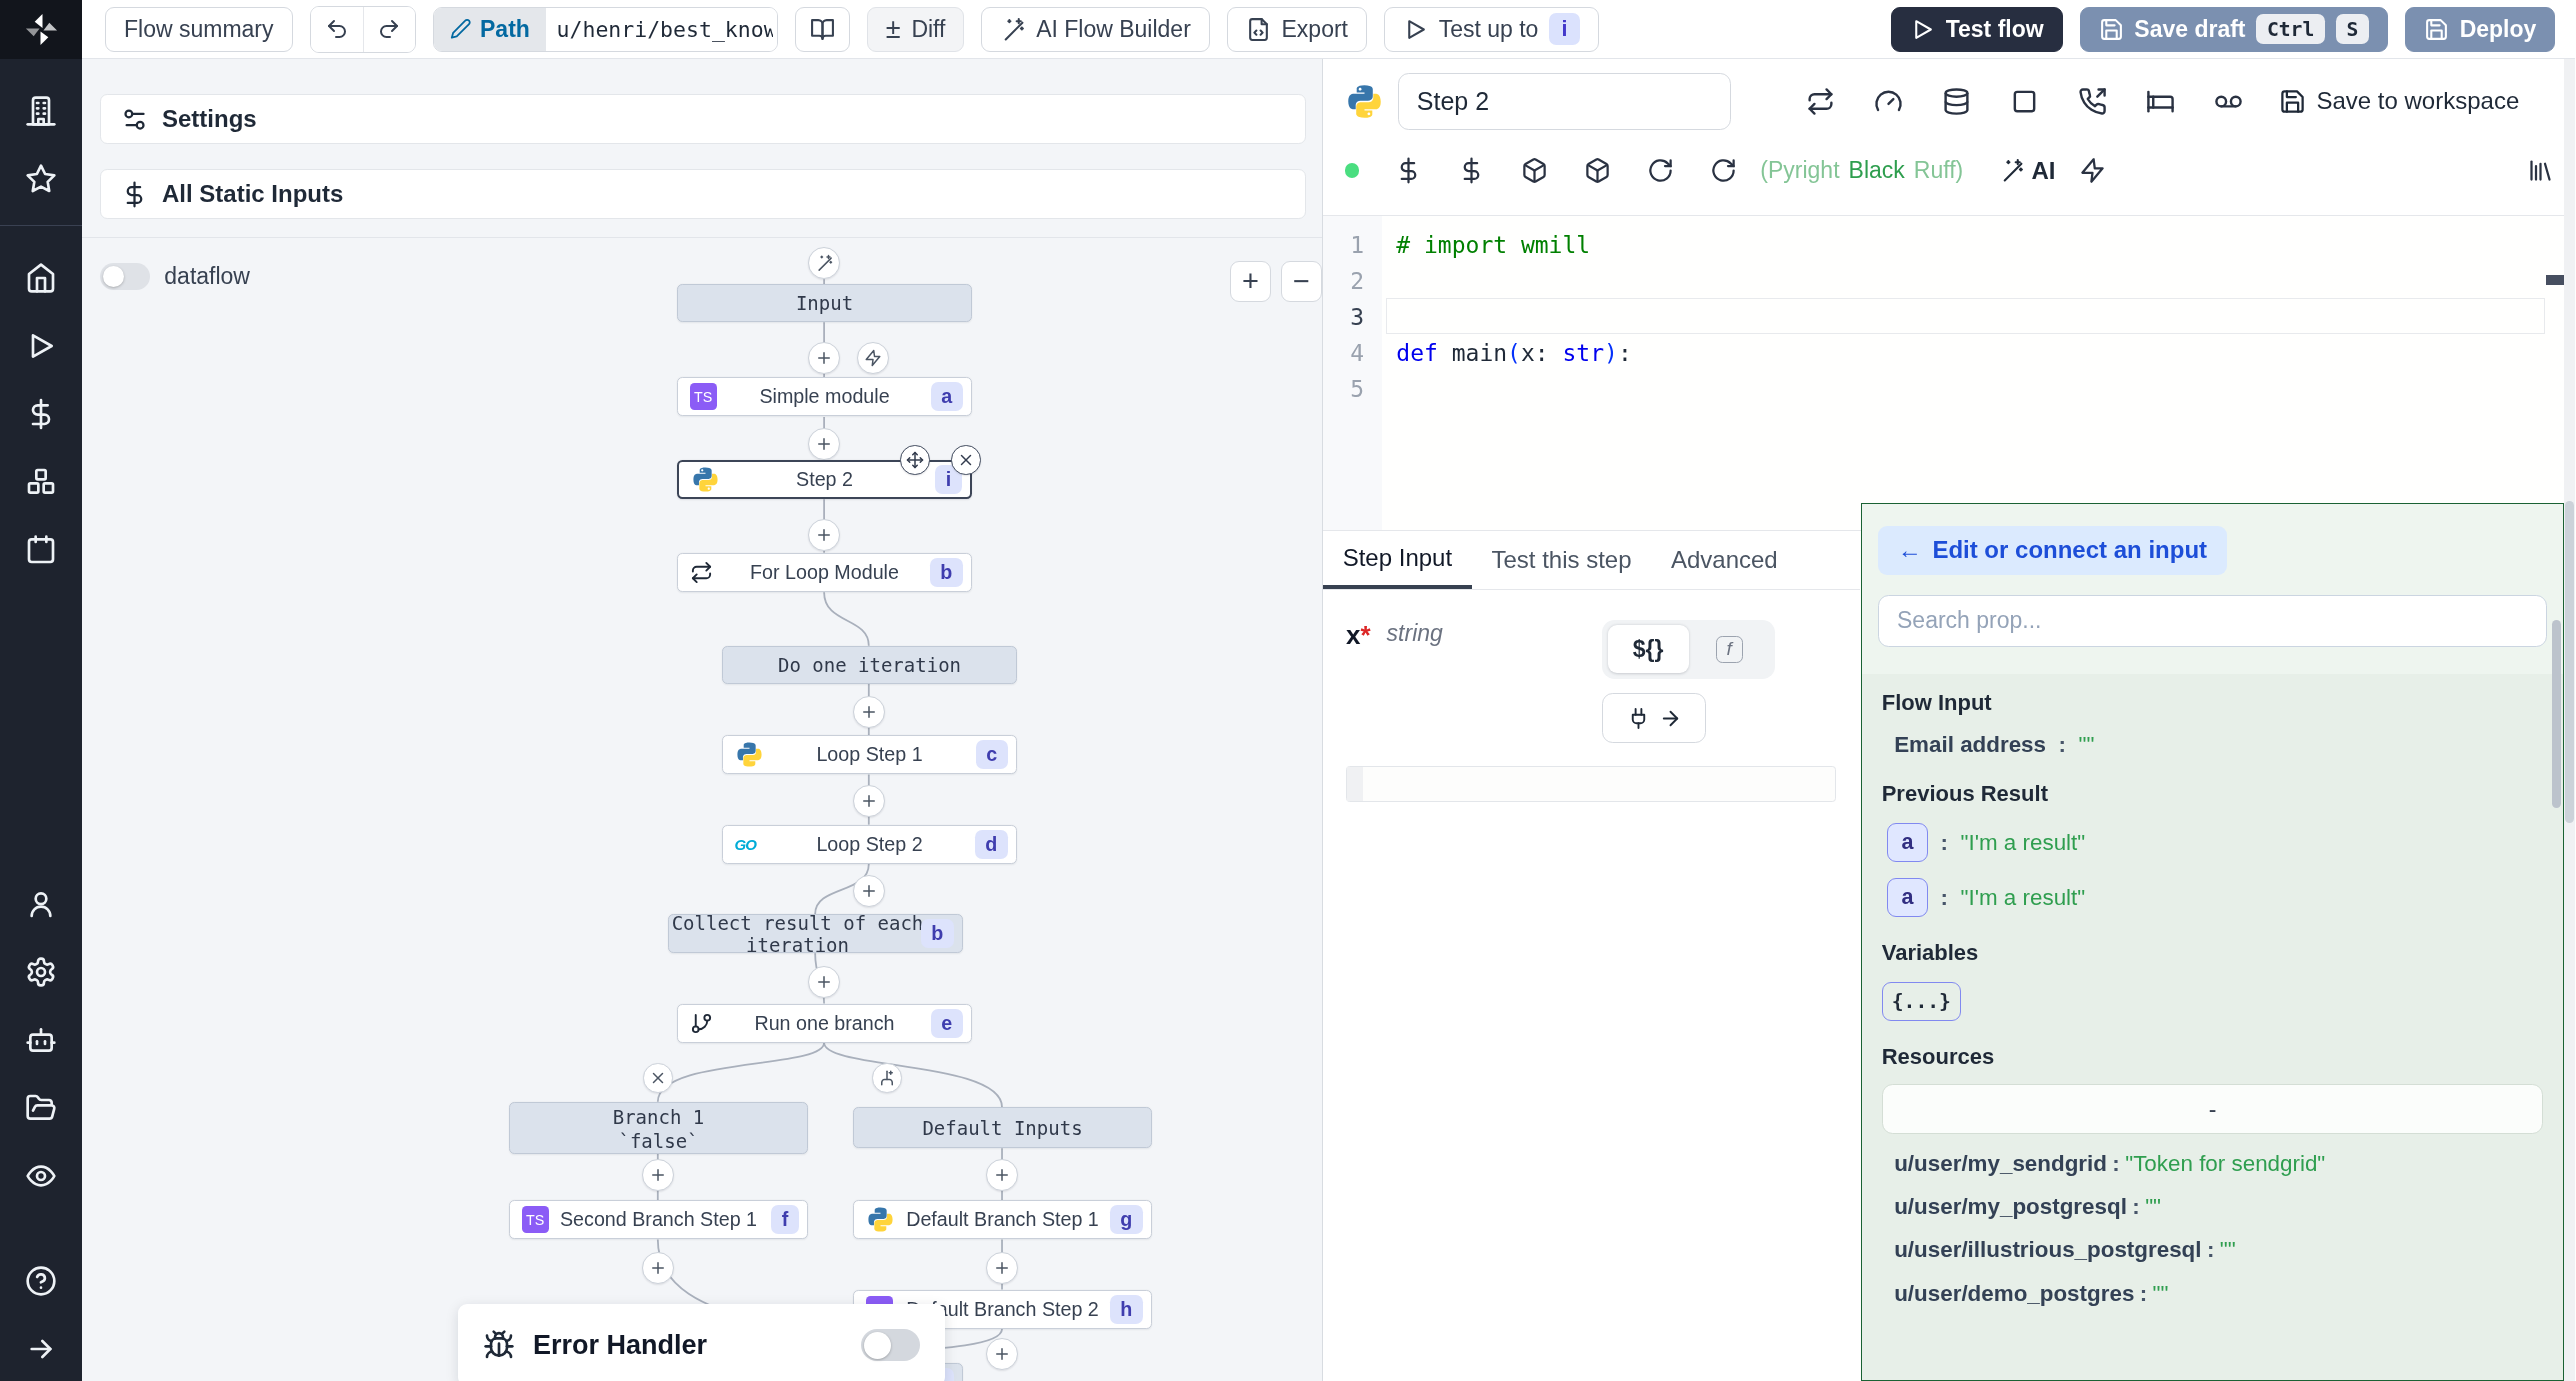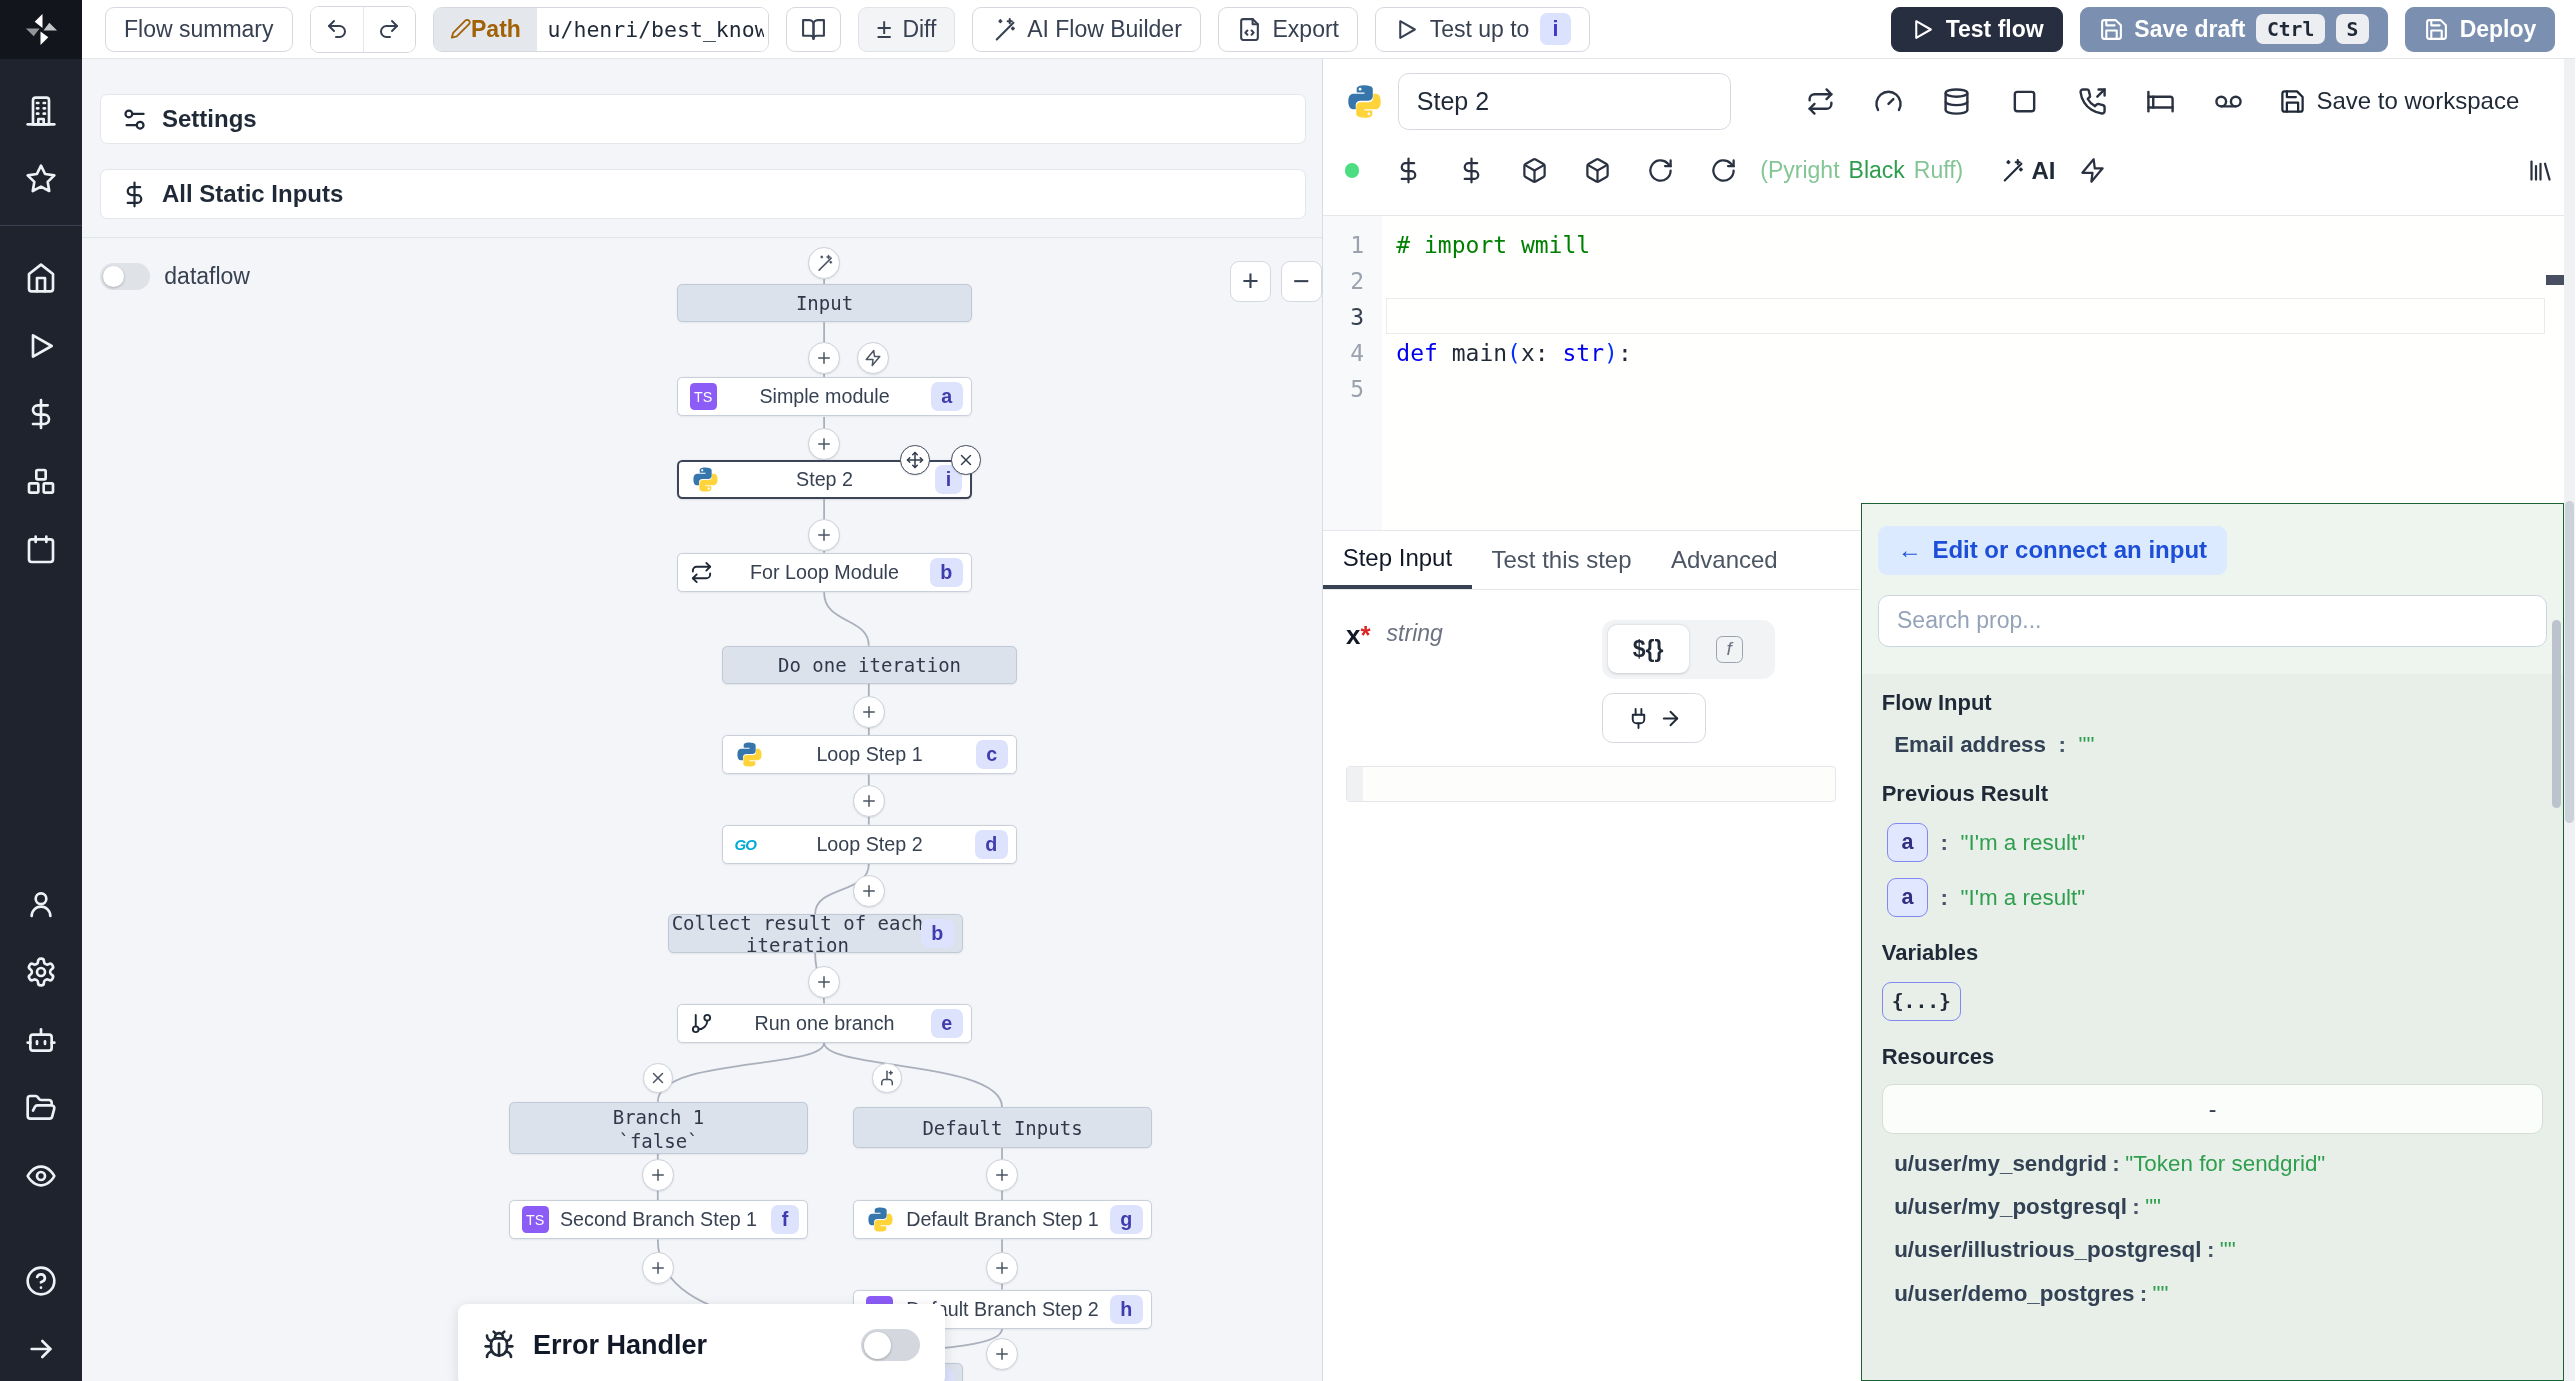--- a/index.html
+++ b/index.html
@@ -23,21 +23,21 @@
   .btn { height:45px; display:inline-flex; align-items:center; gap:10.7px; padding:0 18px; border:0.9px solid #d5d9df; border-radius:9px; background:#fff; font-size:23px; font-weight:500; color:#374151; white-space:nowrap; }
   .btn svg { width:25px; height:25px; }
   .btn.gray { background:#f3f4f6; border-color:#e0e3e8; }
   .btn.dark { background:#272e40; border-color:#272e40; color:#fff; font-weight:600; }
   .btn.blue { background:#7b90b0; border-color:#7b90b0; color:#fff; font-weight:600; }
   .btngroup { display:flex; border:0.9px solid #d5d9df; border-radius:9px; overflow:hidden; }
   .btngroup .seg { width:52px; height:45px; display:flex; align-items:center; justify-content:center; color:#374151; background:#fff; }
   .btngroup .seg + .seg { border-left:0.9px solid #e5e7eb; }
   .btngroup .seg svg { width:24px; height:24px; }
   .pathgroup { display:flex; border:0.9px solid #d5d9df; border-radius:9px; overflow:hidden; height:45px; }
-  .pathgroup .plabel { display:flex; align-items:center; background:#e4e7eb; padding:0 16px; font-size:23px; font-weight:600; color:#a16207; }
+  .pathgroup .plabel { display:flex; align-items:center; gap:9px; background:#e4e7eb; padding:0 16px; font-size:23px; font-weight:600; color:#0369a1; }
   .pathgroup .plabel svg { width:21.5px; height:21.5px; }
   .pathgroup input { border:none; outline:none; width:231px; padding:0 3.6px 0 10.7px; font-size:21.5px; font-family:"DejaVu Sans Mono", monospace; color:#1f2937; }
   .kbd { background:#eceef2; border-radius:7.2px; padding:3.6px 10.7px; font-size:19.7px; color:#1f2937; font-family:"DejaVu Sans Mono", monospace; }
   .mini-badge { background:#dbe2fd; color:#4338ca; border-radius:7.2px; font-size:21.5px; font-weight:700; padding:3.6px 12.5px; }
   .push { margin-left:auto; }
 
   .content { flex:1; display:flex; min-height:0; }
 
   
   .flow-panel { width:1241px; flex:none; position:relative; background:#f3f5f8; border-right:0.9px solid #d8dce1; overflow:hidden; }

